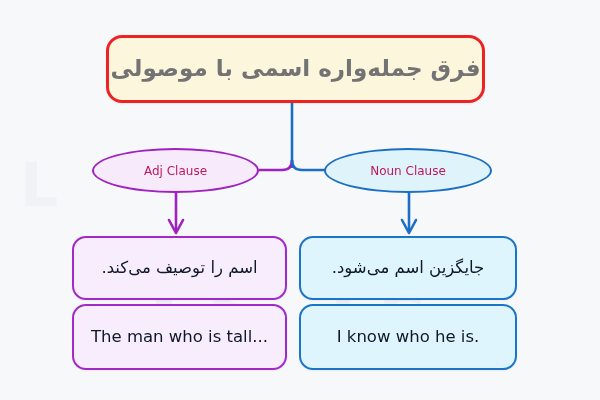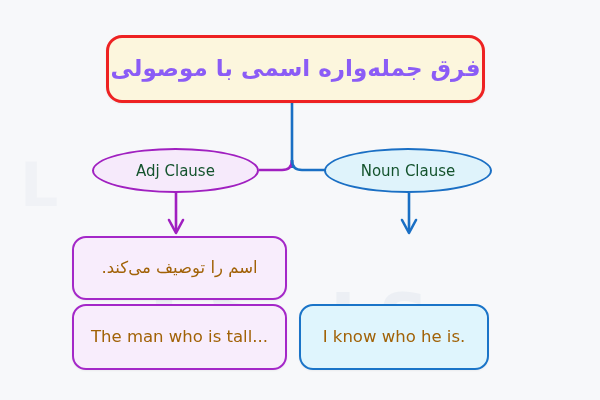--- a/index.html
+++ b/index.html
@@ -56,38 +56,38 @@
     border-radius: 16px;
     display: flex;
     align-items: center;
     justify-content: center;
     box-shadow: 0 1px 2px rgba(0,0,0,0.06);
   }
   #title-text {
     direction: rtl;
     font-size: 23px;
     font-weight: 700;
-    color: #8b5cf6;
+    color: #737373;
     white-space: nowrap;
     line-height: 1.2;
   }
 
   
   .ellipse-node {
     position: absolute;
     box-sizing: border-box;
     display: flex;
     align-items: center;
     justify-content: center;
     border-radius: 50%;
   }
   .ellipse-label {
-    font-size: 15px;
+    font-size: 12px;
     font-weight: 400;
-    color: #14532d;
+    color: #be185d;
     white-space: nowrap;
     direction: ltr;
   }
   #adj-ellipse {
     left: 92px;
     top: 148px;
     width: 167px;
     height: 45px;
     background: #f6eafb;
     border: 2.5px solid #a020c0;
@@ -106,40 +106,40 @@
     position: absolute;
     box-sizing: border-box;
     border-radius: 14px;
     display: flex;
     align-items: center;
     justify-content: center;
     box-shadow: 0 1px 2px rgba(0,0,0,0.05);
   }
   .leaf .leaf-text {
     font-size: 16.5px;
-    color: #a16207;
+    color: #0f172a;
     white-space: nowrap;
     line-height: 1.25;
   }
   .leaf.rtl .leaf-text { direction: rtl; }
   .leaf.ltr .leaf-text { direction: ltr; }
 
   .leaf.purple {
     background: #f8edfc;
     border: 2.5px solid #a428c8;
   }
   .leaf.blue {
     background: #dff5fd;
     border: 2.5px solid #1a74c8;
   }
 
   #adj-leaf-1  { left: 72px;  top: 236px; width: 215px; height: 64px; }
   #adj-leaf-2  { left: 72px;  top: 304px; width: 215px; height: 66px; text-align: right; }
   #noun-leaf-1 { left: 299px; top: 236px; width: 218px; height: 64px; }
-  #noun-leaf-2 { left: 299px; top: 304px; width: 190px; height: 66px; }
+  #noun-leaf-2 { left: 299px; top: 304px; width: 218px; height: 66px; }
 </style>
 </head>
 <body>
 
 <div id="stage">
 
   <div class="wm" id="wm3">L</div>
   <div class="wm" id="wm1">LS</div>
   <div class="wm" id="wm2">LS</div>
 
@@ -171,18 +171,21 @@
   </div>
 
   <div class="leaf purple ltr" id="adj-leaf-2">
     <span class="leaf-text">The man who is tall...</span>
   </div>
 
   <div class="ellipse-node" id="noun-ellipse">
     <span class="ellipse-label">Noun Clause</span>
   </div>
 
+  <div class="leaf blue rtl" id="noun-leaf-1">
+    <span class="leaf-text">جایگزین اسم می‌شود.</span>
+  </div>
 
   <div class="leaf blue ltr" id="noun-leaf-2">
     <span class="leaf-text">I know who he is.</span>
   </div>
 
 </div>
 
 </body></html>

